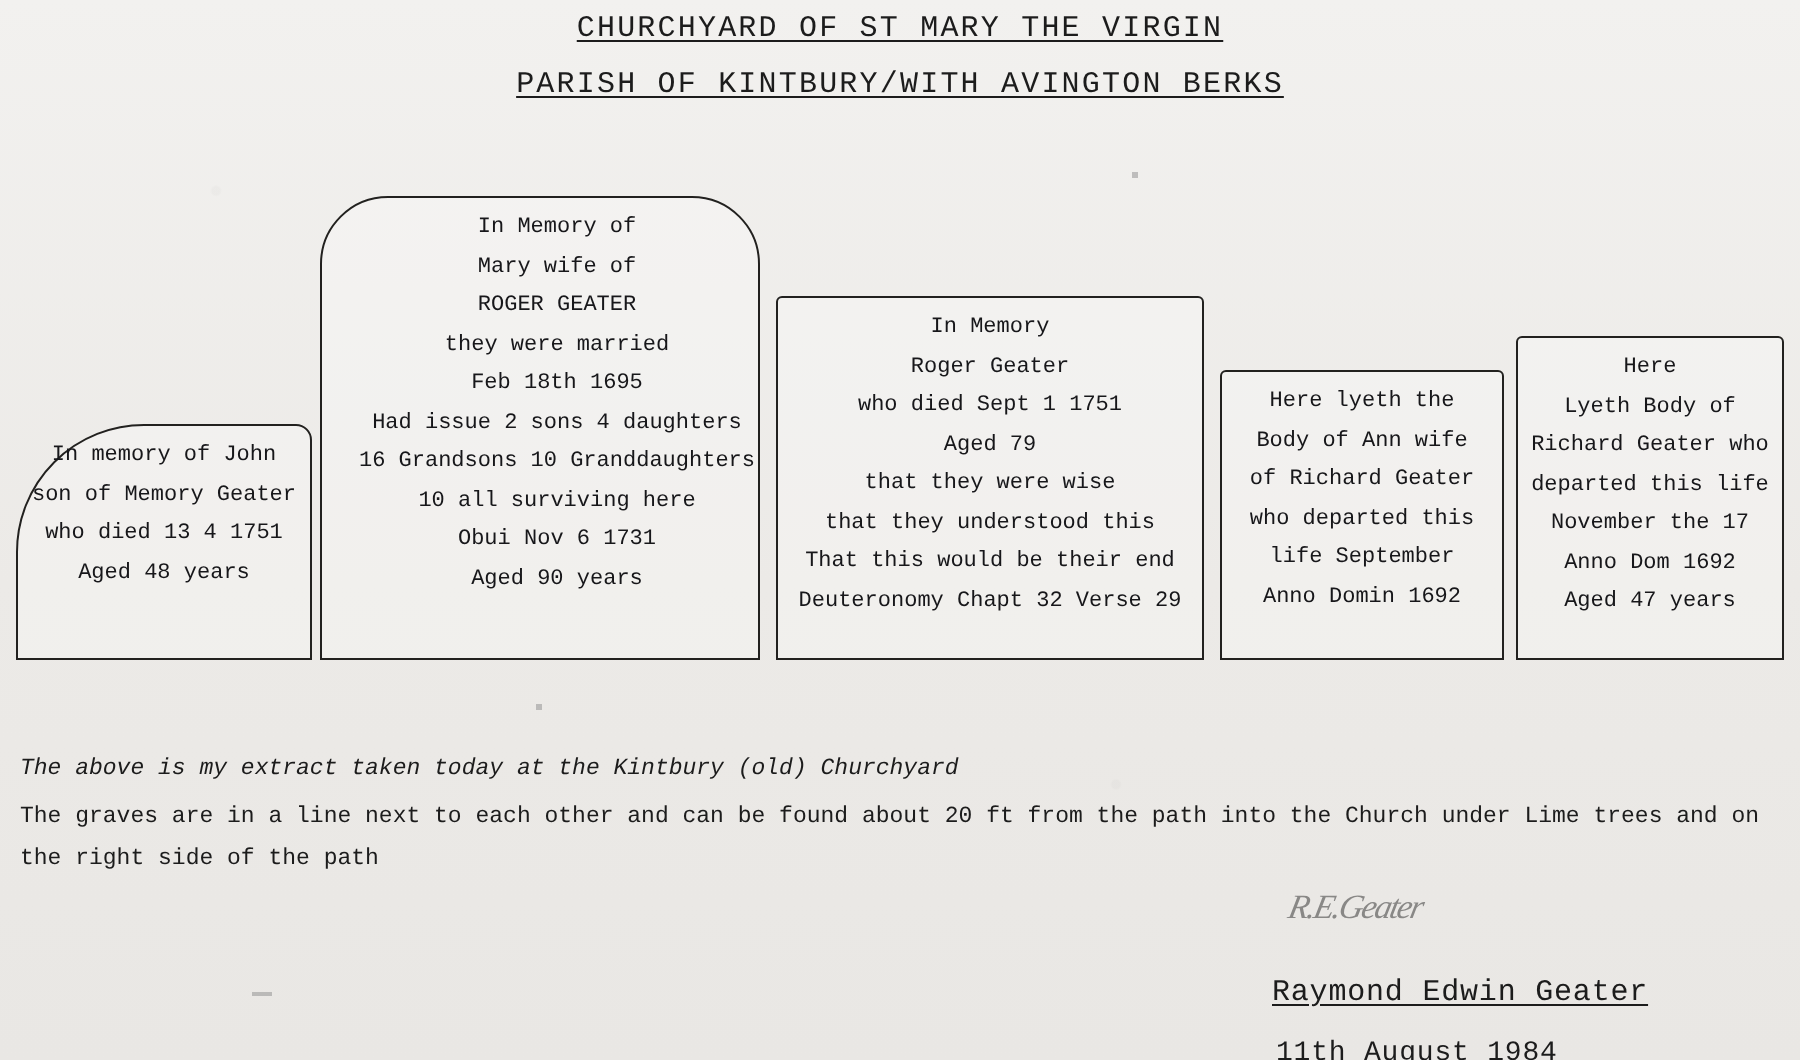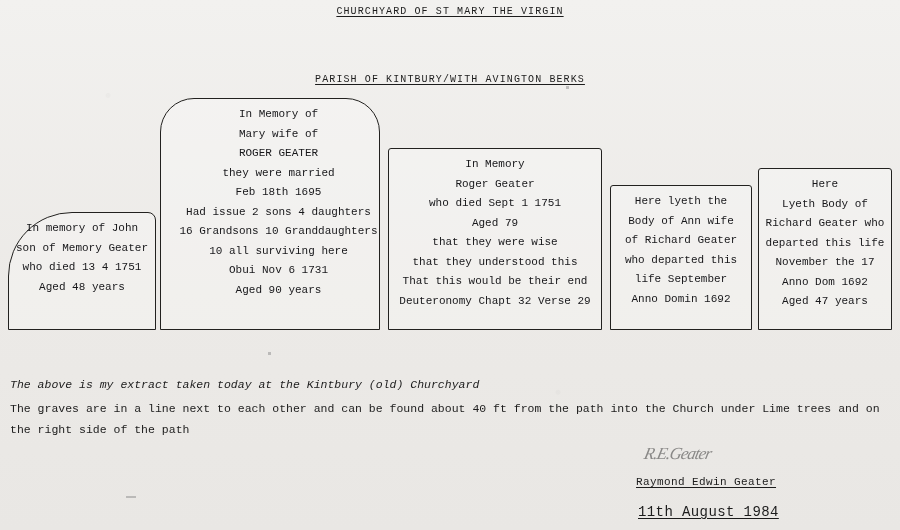--- a/index.html
+++ b/index.html
@@ -22,28 +22,28 @@
     background:
       radial-gradient(circle at 12% 18%, rgba(0,0,0,0.02) 0 2px, transparent 3px),
       radial-gradient(circle at 62% 74%, rgba(0,0,0,0.02) 0 2px, transparent 3px),
       linear-gradient(180deg, #f2f1ef 0%, #eceae7 55%, #e9e7e4 100%);
   }
   .heading {
     position: absolute;
     left: 0;
     right: 0;
     text-align: center;
-    font-size: 10px;
+    font-size: 15px;
     letter-spacing: 1.1px;
     text-decoration: underline;
     text-underline-offset: 2px;
     white-space: nowrap;
   }
   #title1 { top: 6px; }
-  #title2 { top: 34px; margin-top: 40px; }
+  #title2 { top: 34px; }
 
   .stones {
     position: absolute;
     left: 0;
     top: 60px;
     width: 900px;
     height: 270px;
   }
   .stone {
     position: absolute;
@@ -90,26 +90,26 @@
     font-family: "Liberation Serif", serif;
     font-style: italic;
     font-size: 17px;
     color: #3a3a3a;
     opacity: 0.55;
     letter-spacing: -1px;
     transform: skewX(-12deg);
     margin-left: 8px;
   }
   .sign-name {
-    font-size: 11px;
+    font-size: 15px;
     letter-spacing: 0.4px;
     text-decoration: underline;
     text-underline-offset: 2px;
     display: inline-block;
-    margin-top: 8px;
+    margin-top: 20px;
   }
   .sign-date {
     font-size: 14px;
     letter-spacing: 0.4px;
     text-decoration: underline;
     text-underline-offset: 2px;
     display: inline-block;
     margin-top: 14px;
     margin-left: 2px;
   }
@@ -175,21 +175,21 @@
       <span class="ln">Richard Geater who</span>
       <span class="ln">departed this life</span>
       <span class="ln">November the 17</span>
       <span class="ln">Anno Dom 1692</span>
       <span class="ln">Aged 47 years</span>
     </div>
 
   </div>
 
   <div class="note" id="note1">The above is my extract taken today at the Kintbury (old) Churchyard</div>
-  <div class="note" id="note2">The graves are in a line next to each other and can be found about 40 ft from the path into the Church under Lime trees and on the right side of the path</div>
+  <div class="note" id="note2">The graves are in a line next to each other and can be found about 20 ft from the path into the Church under Lime trees and on the right side of the path</div>
 
   <div class="sign-block">
     <div class="signature">R.E.Geater</div>
     <div class="sign-name">Raymond Edwin Geater</div><br>
     <div class="sign-date">11th August 1984</div>
   </div>
 
   <div class="speck" style="left:126px; top:496px; width:10px; height:2px;"></div>
   <div class="speck" style="left:268px; top:352px; width:3px; height:3px;"></div>
   <div class="speck" style="left:566px; top:86px; width:3px; height:3px;"></div>

